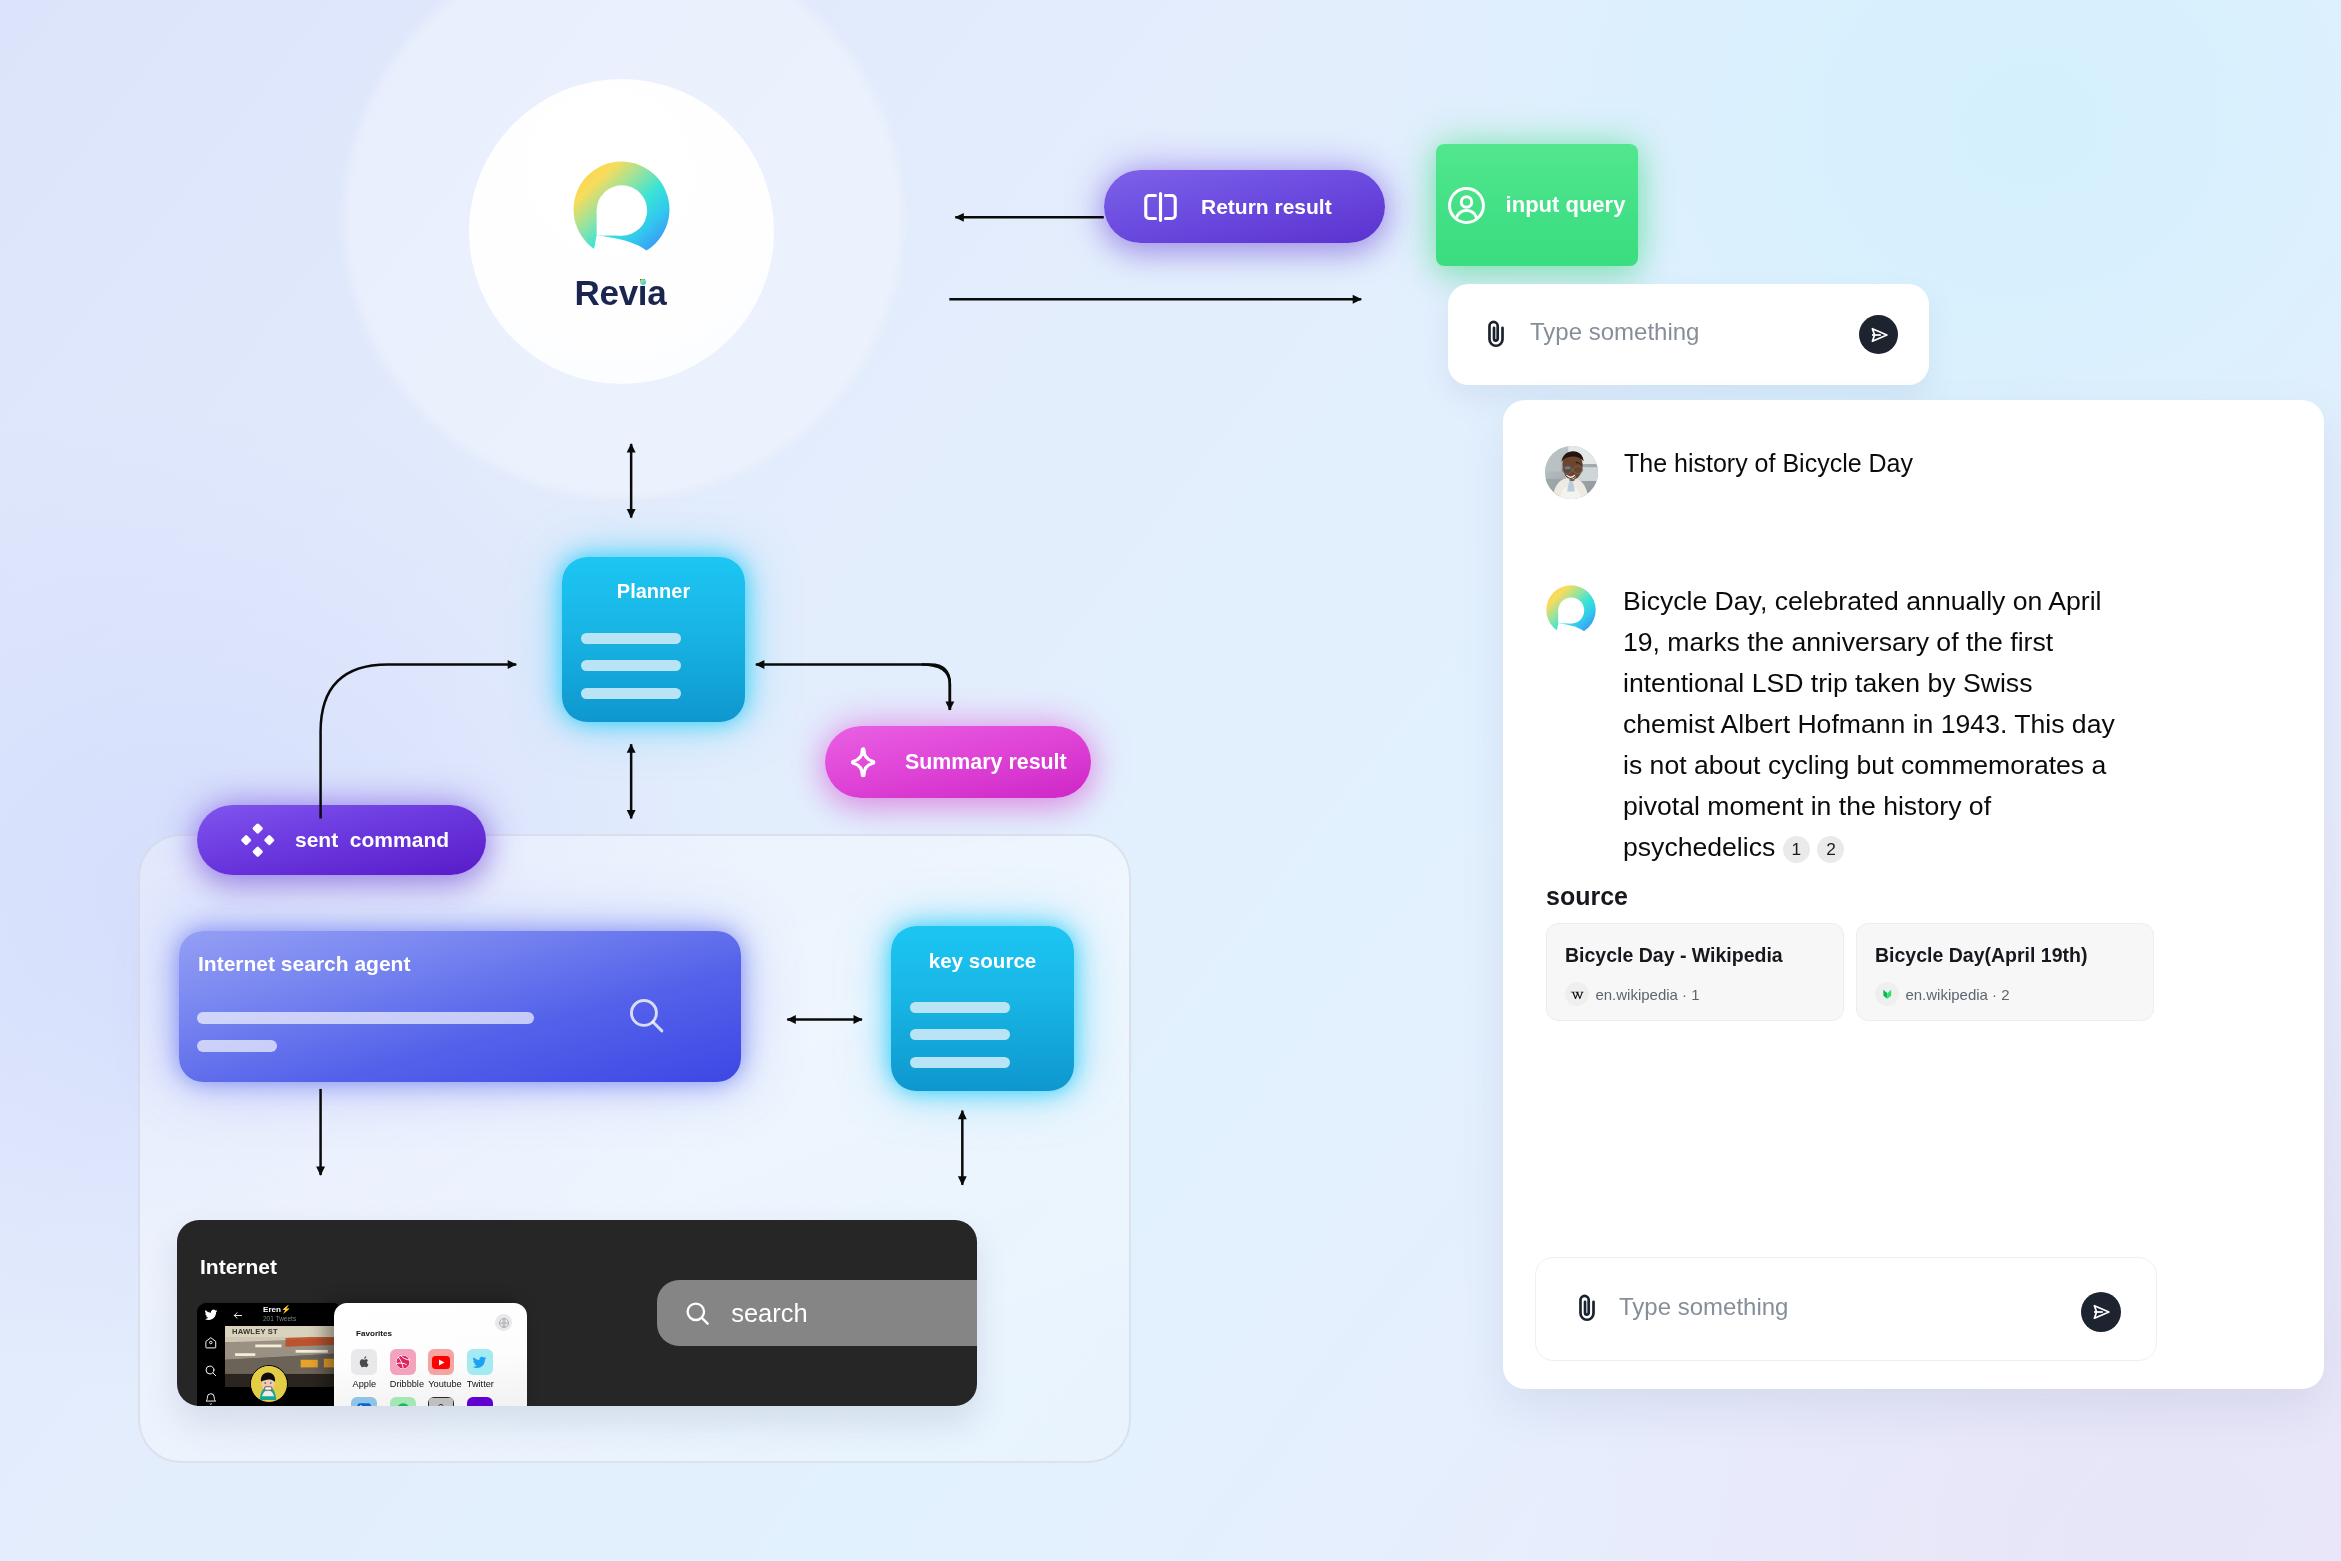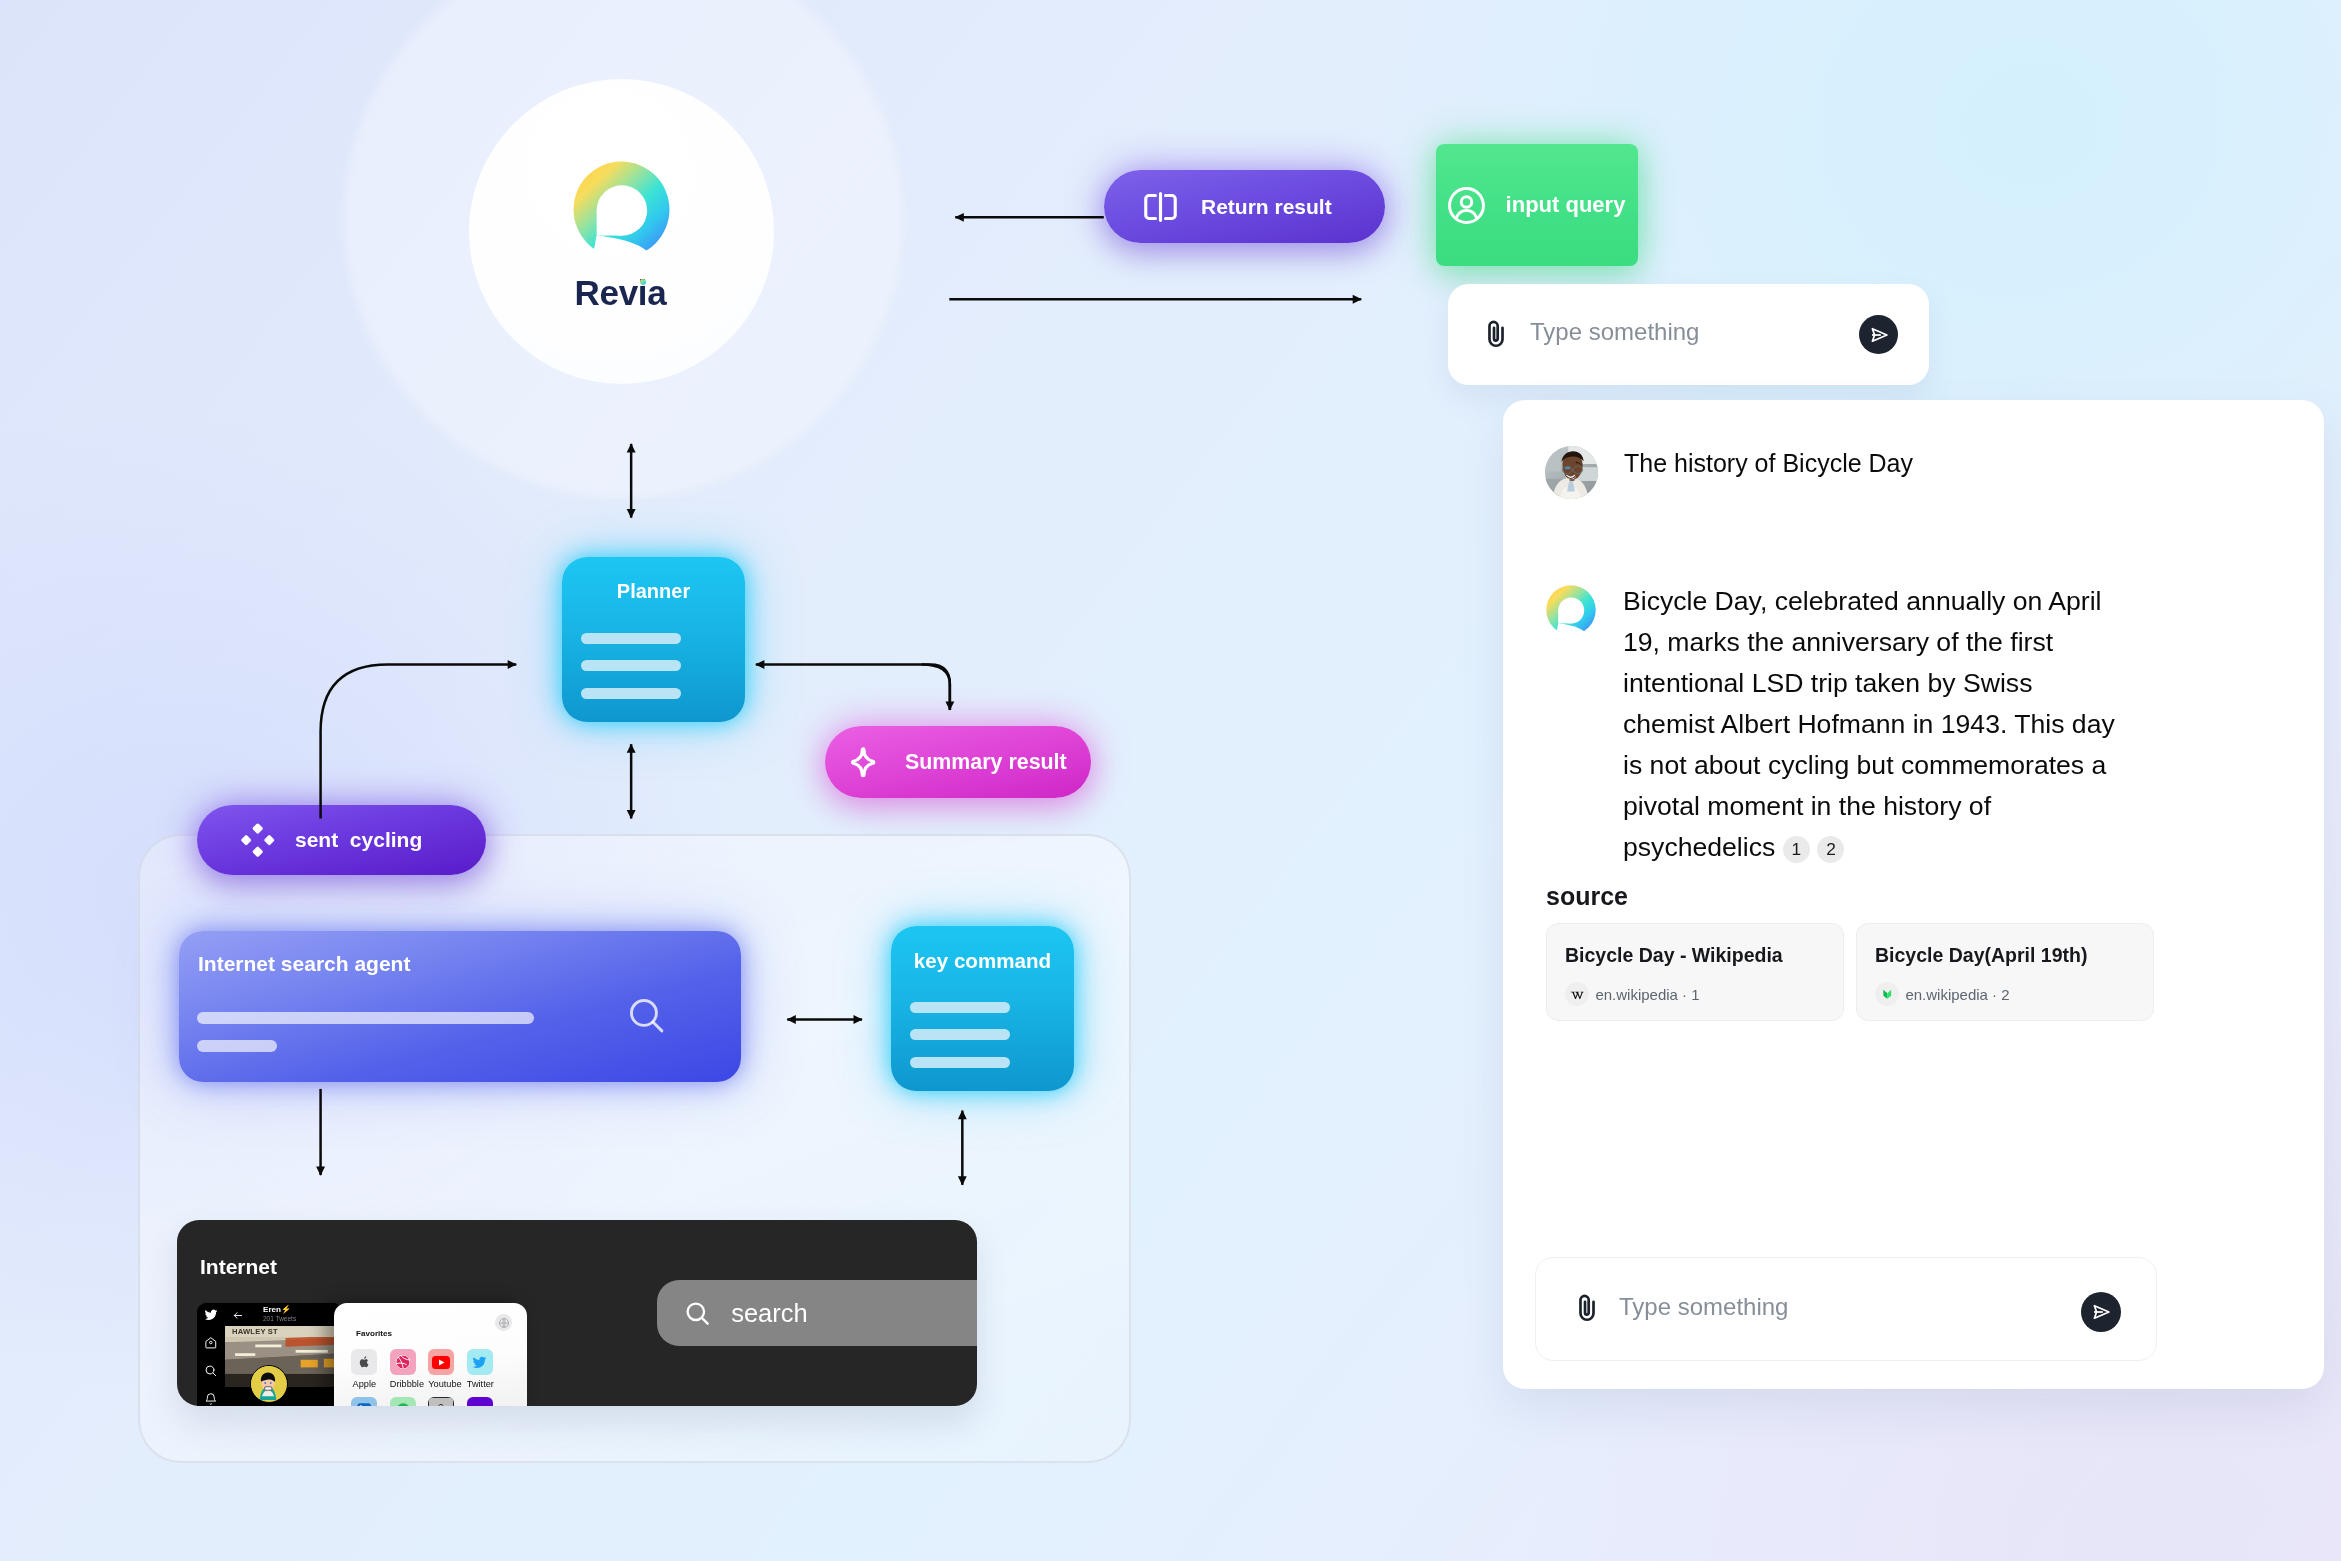--- a/index.html
+++ b/index.html
@@ -258,37 +258,37 @@
 
   <div class="abs pill" id="sent-pill">
     <span class="ico">
       <svg viewBox="0 0 24 24" width="38" height="38" fill="#fff">
         <rect x="9.9" y="1.6" width="5.1" height="5.1" rx="1.1" transform="rotate(45 12.45 4.15)"></rect>
         <rect x="2.6" y="8.9" width="5.1" height="5.1" rx="1.1" transform="rotate(45 5.15 11.45)"></rect>
         <rect x="17.2" y="8.9" width="5.1" height="5.1" rx="1.1" transform="rotate(45 19.75 11.45)"></rect>
         <rect x="9.9" y="16.2" width="5.1" height="5.1" rx="1.1" transform="rotate(45 12.45 18.75)"></rect>
       </svg>
     </span>
-    <span class="lbl">sent  cycling</span>
+    <span class="lbl">sent  command</span>
   </div>
 
   <div class="abs" id="isa">
     <div class="title">Internet search agent</div>
     <div class="bar bar1"></div>
     <div class="bar bar2"></div>
     <span class="mag">
       <svg viewBox="0 0 24 24" width="41" height="41" fill="none" stroke="rgba(255,255,255,0.78)" stroke-width="1.7" stroke-linecap="round">
         <circle cx="10.5" cy="10.5" r="7.3"></circle>
           <line x1="15.9" y1="15.9" x2="21" y2="21"></line>
       </svg>
     </span>
   </div>
 
   <div class="abs blue-card" id="keyresult">
-    <div class="title">key command</div>
+    <div class="title">key source</div>
     <div class="bar b1"></div>
     <div class="bar b2"></div>
     <div class="bar b3"></div>
   </div>
 
   <div class="abs" id="internet">
     <div class="title">Internet</div>
     <div id="thumb-tw">
       <div class="body">
         <div class="banner">

